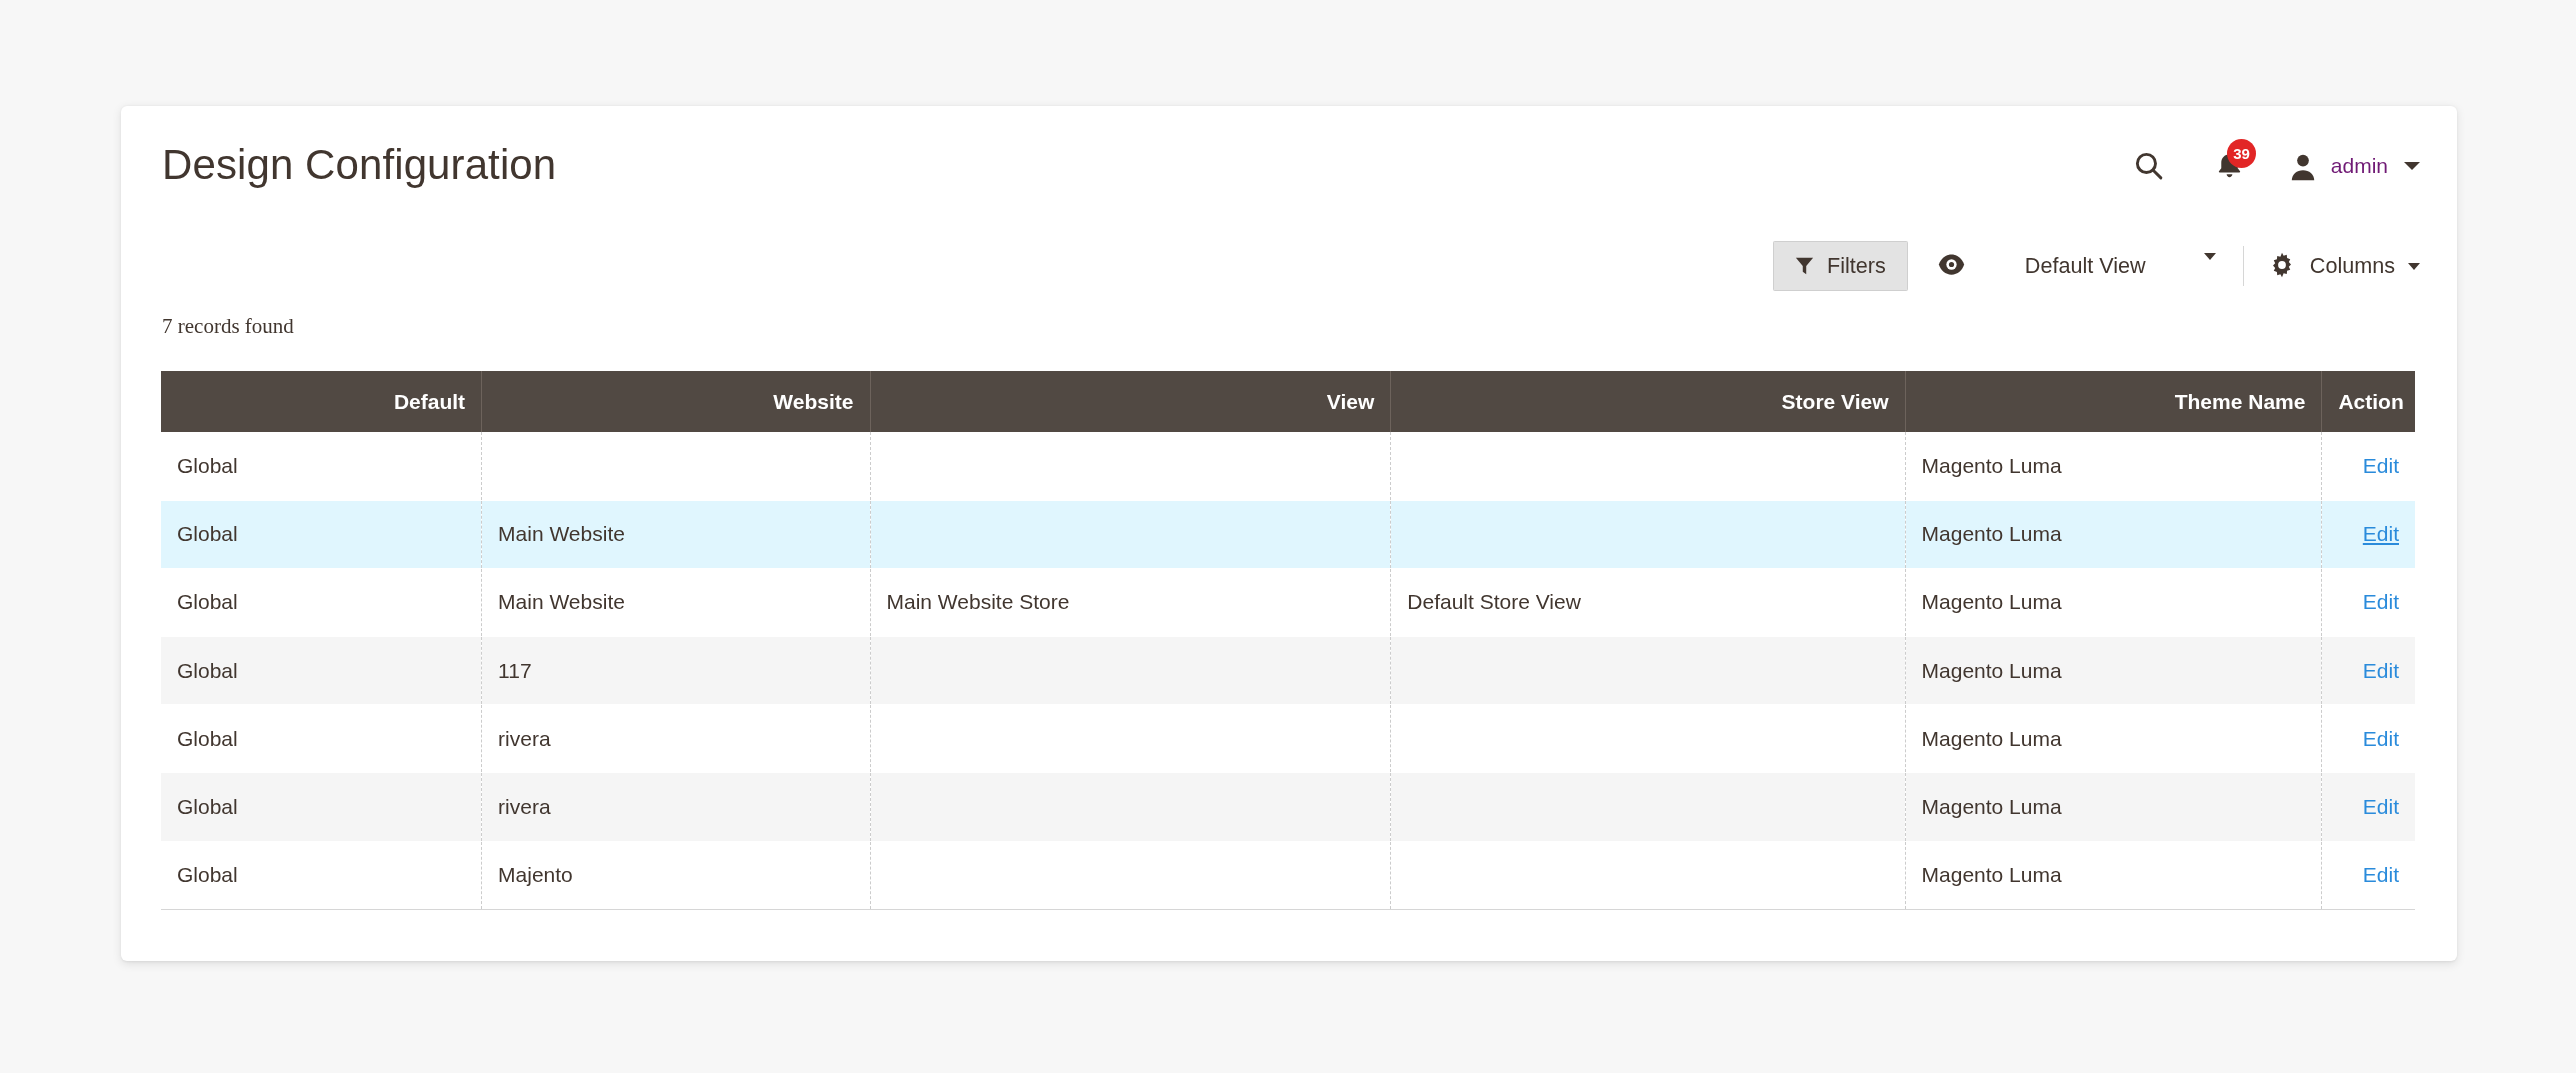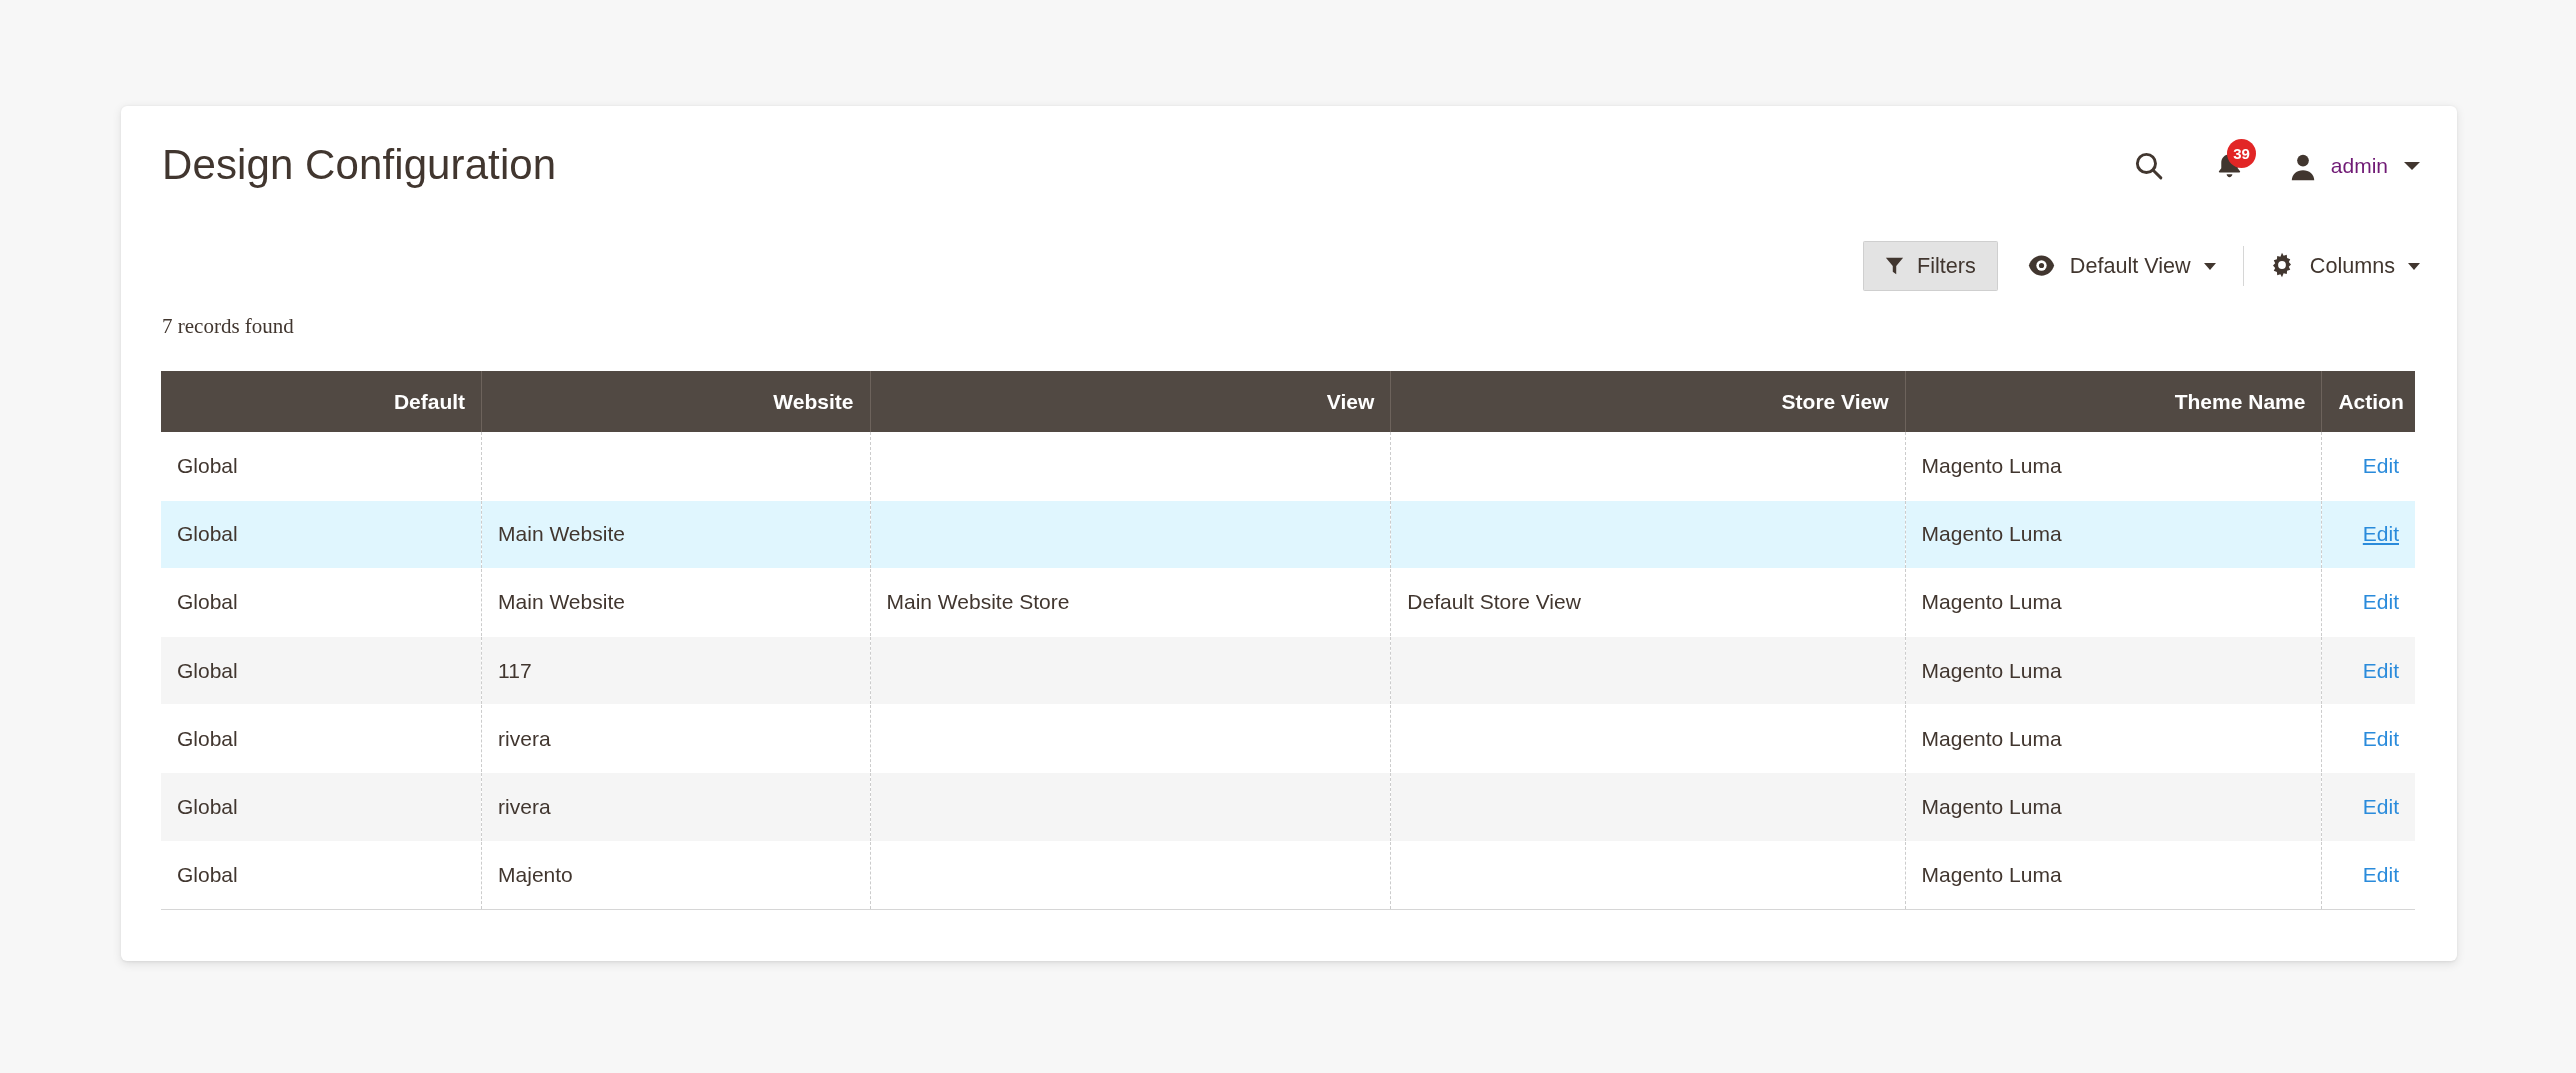--- a/index.html
+++ b/index.html
@@ -153,23 +153,23 @@
     cursor: pointer;
   }
   .filters-btn .lbl {
     font-size: 21.6px;
     color: #41362f;
     margin-left: 11.5px;
     white-space: nowrap;
   }
   .view-control {
     display: flex;
-    align-items: center;
     margin-left: 30px;
     cursor: pointer;
+    gap: 45px;
   }
   .view-control .lbl {
     font-size: 21.6px;
     color: #41362f;
     margin: 0 13px 0 14.4px;
     white-space: nowrap;
   }
   .tb-divider {
     width: 0.7px;
     height: 40px;

